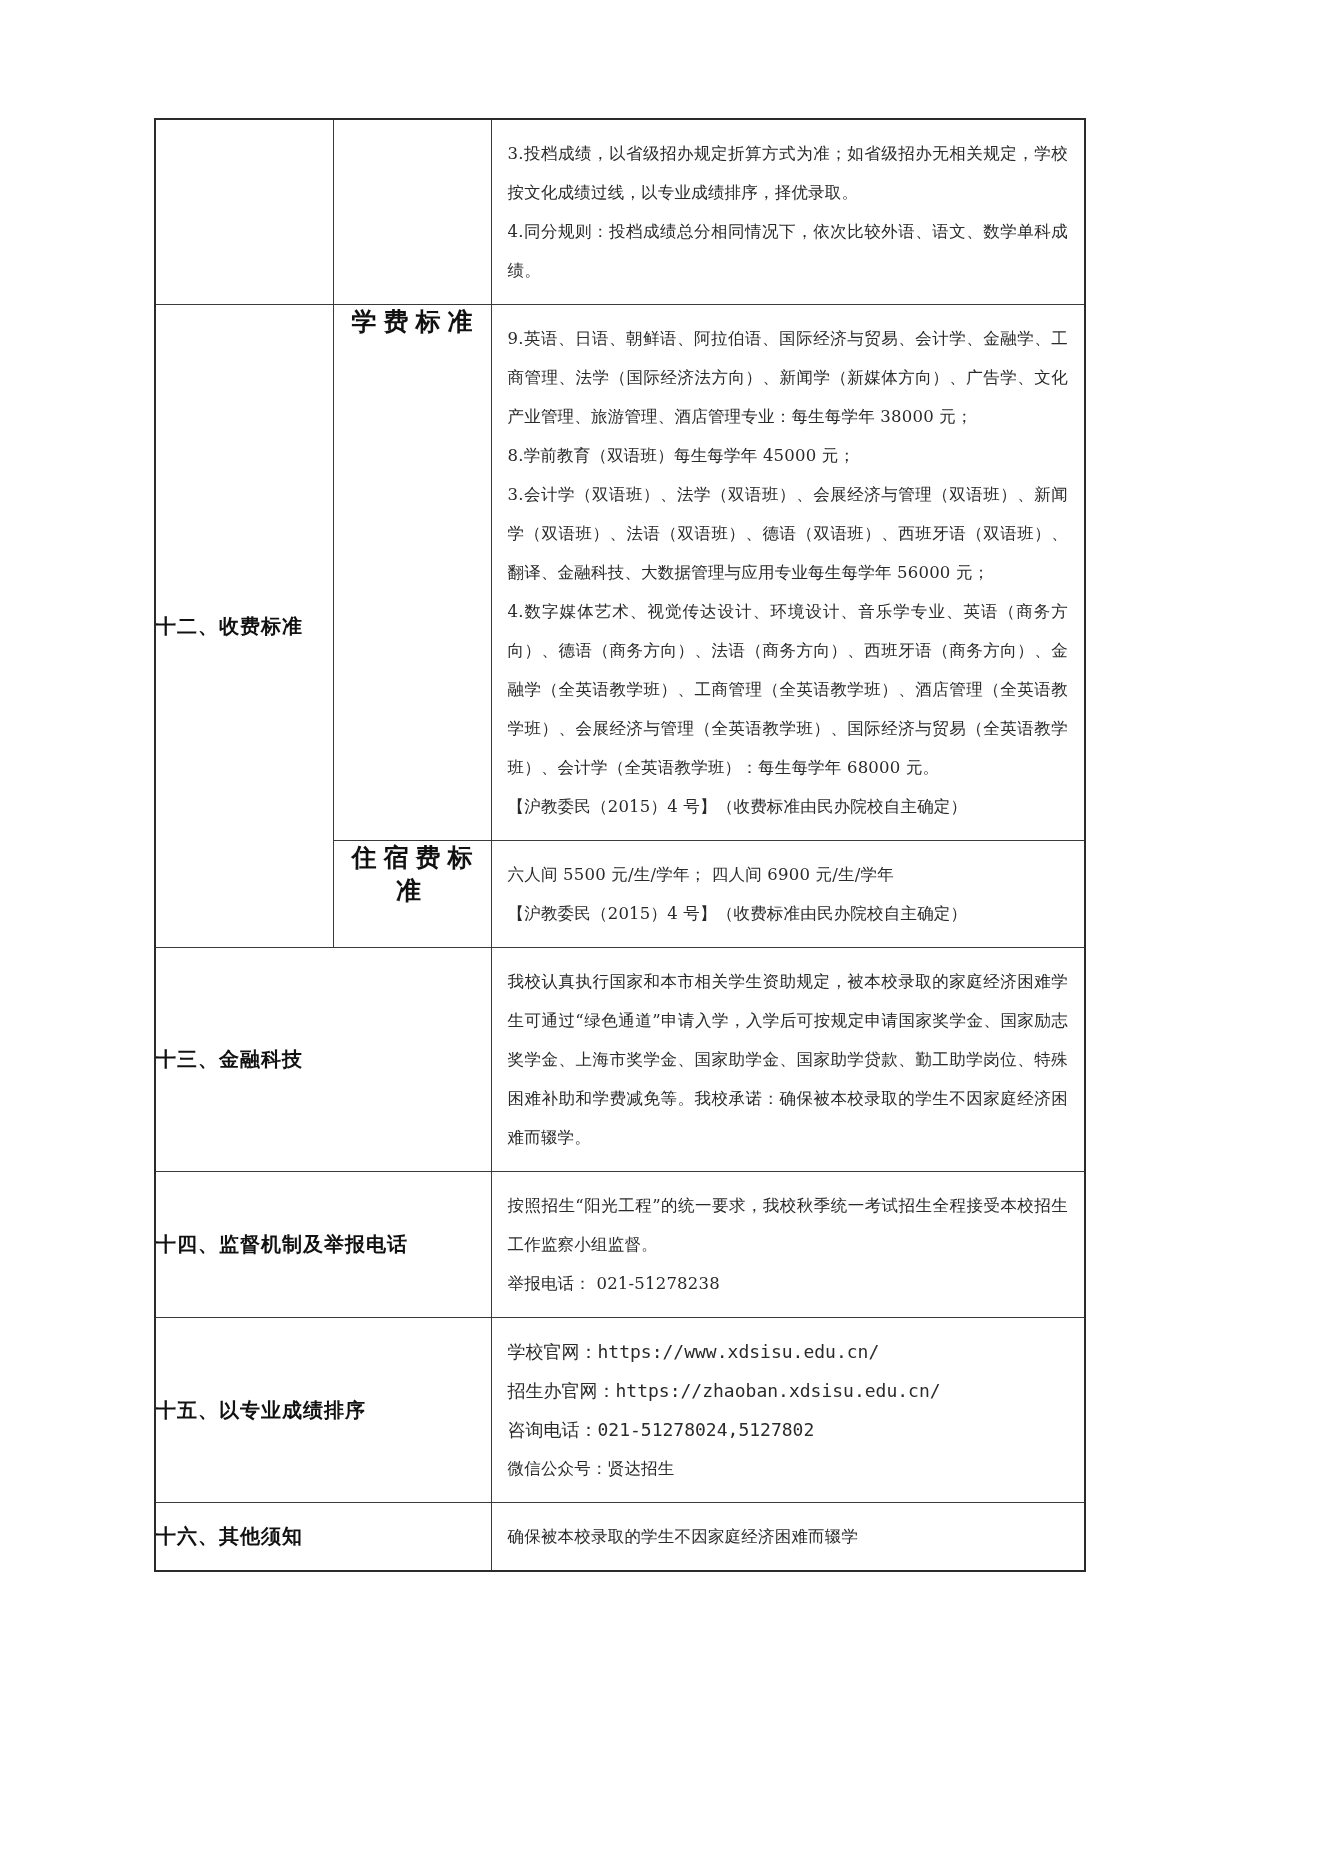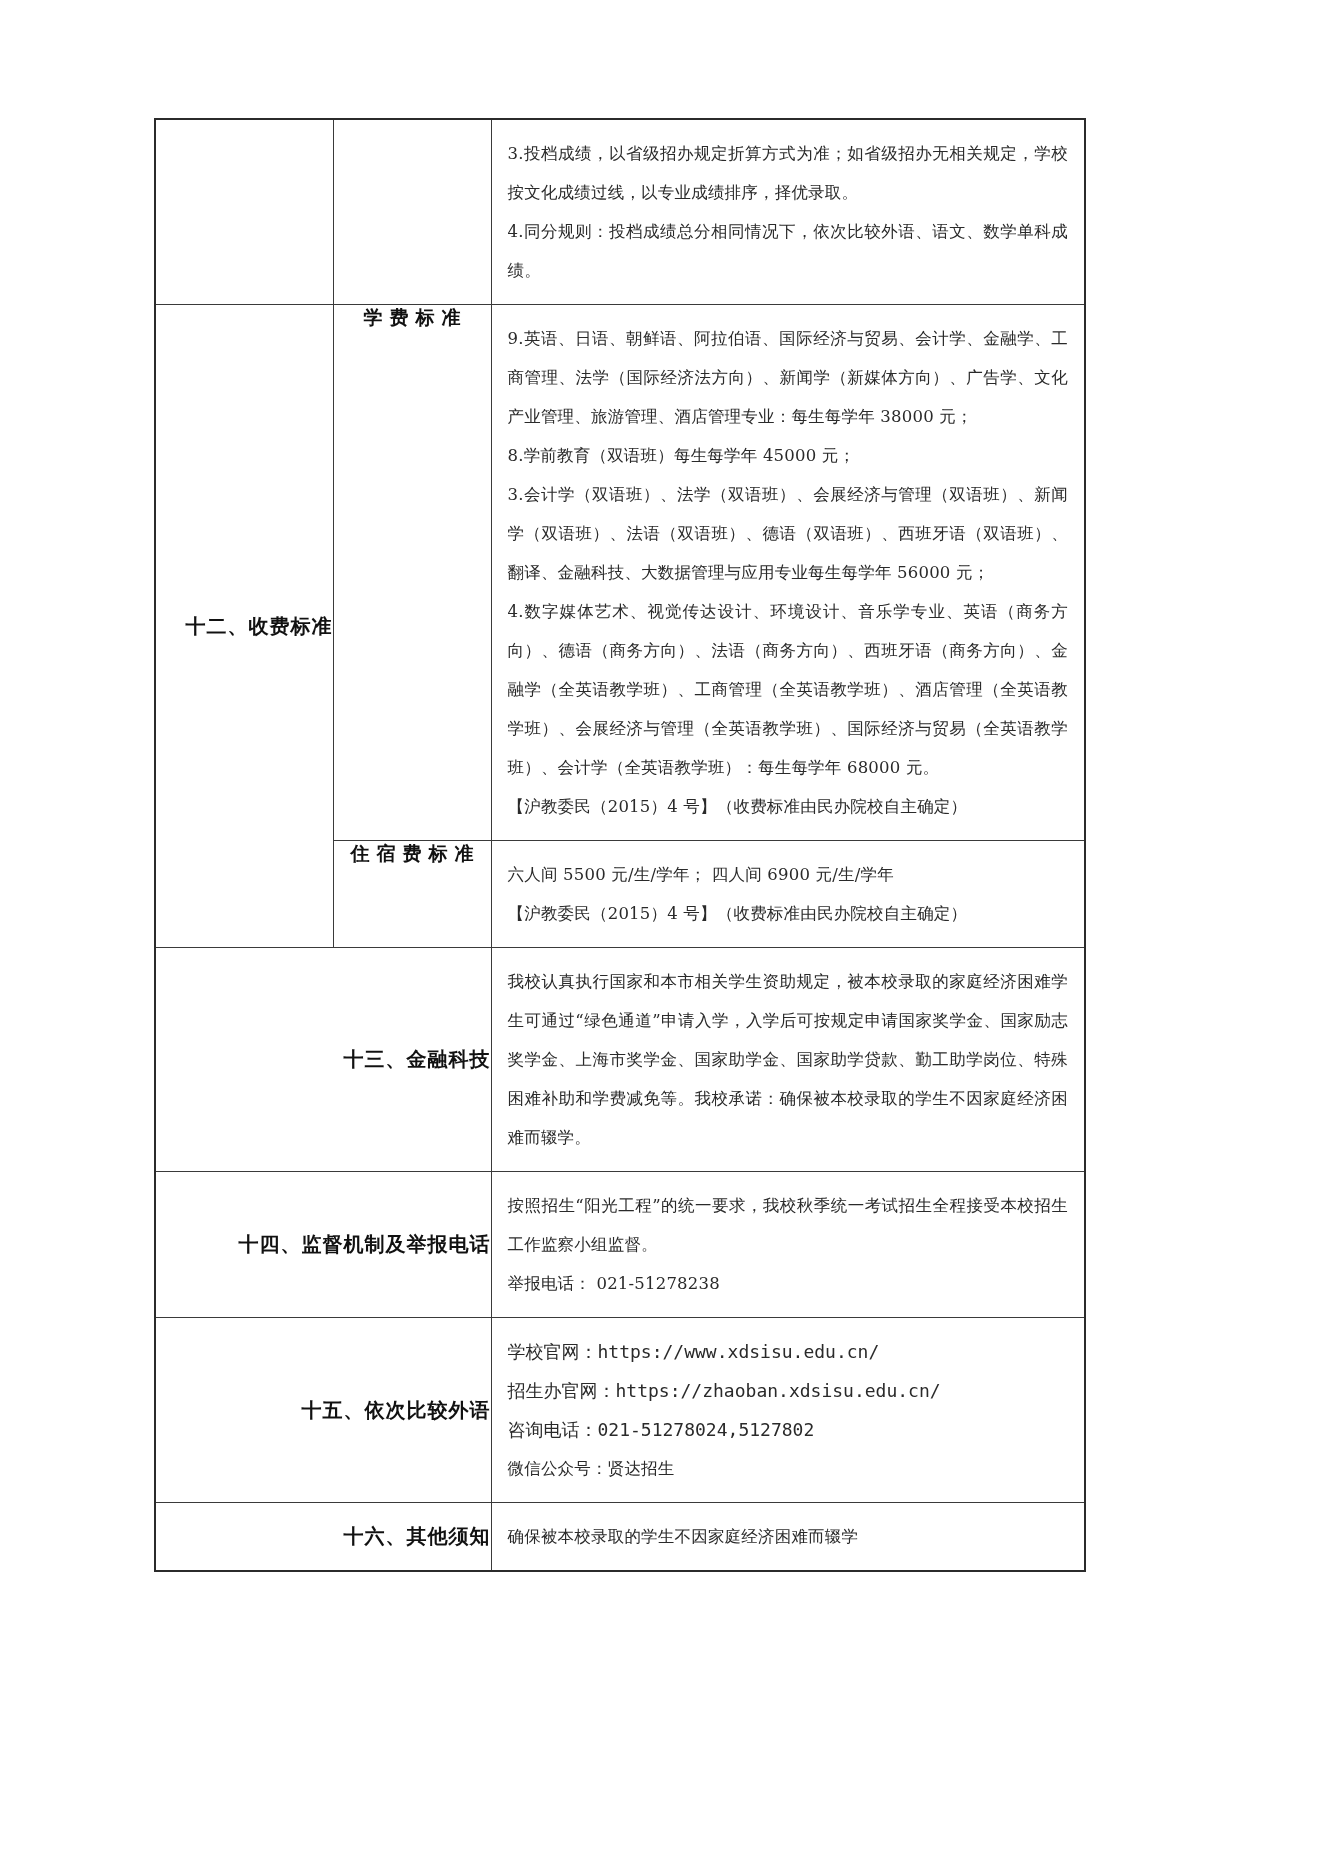--- a/index.html
+++ b/index.html
@@ -49,36 +49,36 @@
   }
   .cell-body p {
     margin: 0;
   }
   .cell-body p.mono {
     font-family: "DejaVu Sans Mono", "Liberation Mono", monospace;
     font-size: 18px;
     letter-spacing: 0px;
   }
   .label-cell {
-    text-align: right;
+    text-align: left;
     vertical-align: middle;
     font-weight: bold;
     font-size: 20px;
     color: #111;
     padding: 10px 6px;
     letter-spacing: 1px;
   }
   .label-cell.vmid {
     vertical-align: middle;
   }
   .sub-label {
     text-align: center;
     vertical-align: middle;
     font-weight: bold;
-    font-size: 19px;
+    font-size: 25px;
     color: #111;
     padding: 10px 8px;
     letter-spacing: 7px;
     text-indent: 7px;
   }
   .blank { }
 </style>
 </head>
 <body>
 
@@ -139,21 +139,21 @@
         <td class="label-cell vmid" colspan="2">十四、监督机制及举报电话</td>
         <td>
           <div class="cell-body">
             <p>按照招生“阳光工程”的统一要求，我校秋季统一考试招生全程接受本校招生工作监察小组监督。</p>
             <p>举报电话：  021-51278238</p>
           </div>
         </td>
       </tr>
 
       <tr>
-        <td class="label-cell vmid" colspan="2">十五、依次比较外语</td>
+        <td class="label-cell vmid" colspan="2">十五、以专业成绩排序</td>
         <td>
           <div class="cell-body">
             <p class="mono">学校官网：https://www.xdsisu.edu.cn/</p>
             <p class="mono">招生办官网：https://zhaoban.xdsisu.edu.cn/</p>
             <p class="mono">咨询电话：021-51278024,5127802</p>
             <p>微信公众号：贤达招生</p>
           </div>
         </td>
       </tr>
 

